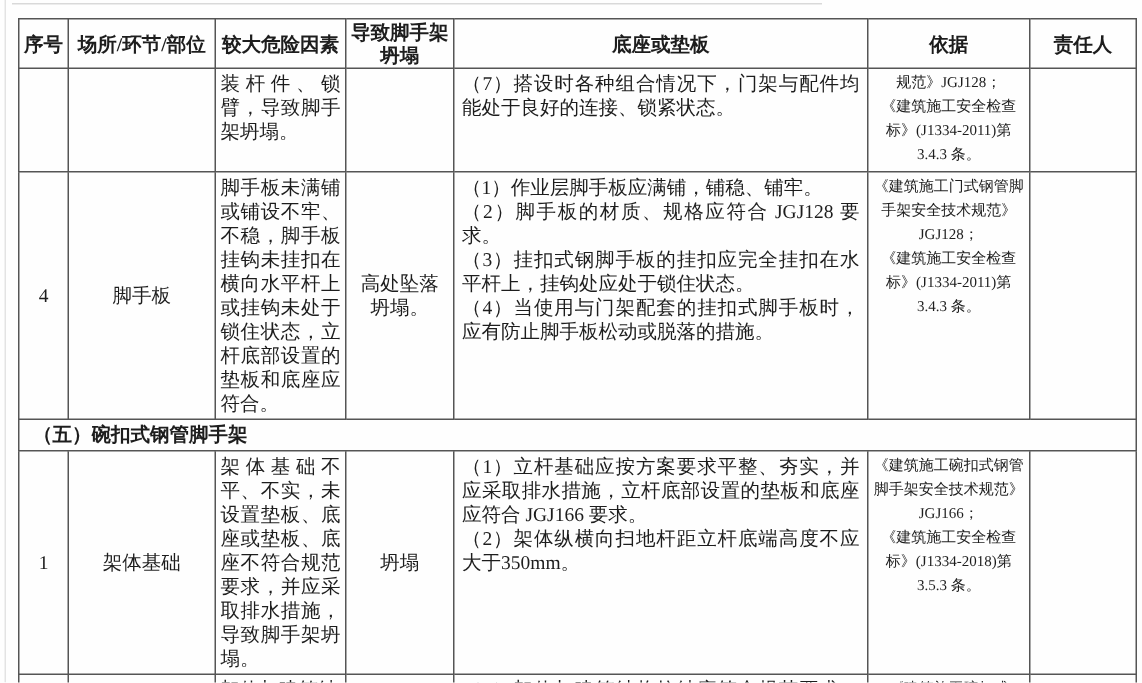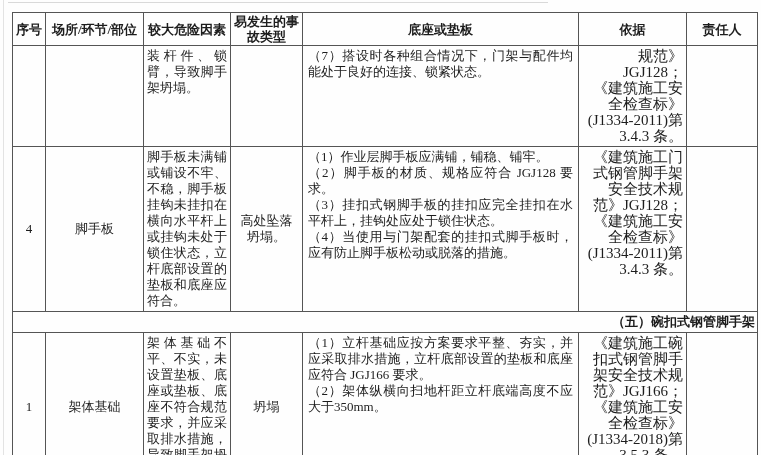--- a/index.html
+++ b/index.html
@@ -31,24 +31,24 @@
   tr.h-header{height:28px;}
   tr.h-a{height:64px;}
   tr.h-4{height:164px;}
   tr.h-sec{height:21px;}
   tr.h-1{height:131px;}
   tr.h-2{height:64px;}
 
   td.c-seq,td.c-loc,td.c-acc{text-align:center;vertical-align:middle;}
   td.c-haz{text-align:justify;vertical-align:top;}
   td.c-mea{text-align:justify;vertical-align:top;padding:2px 5px;}
-  td.c-bas{text-align:right;vertical-align:top;font-size:15px;}
+  td.c-bas{text-align:center;vertical-align:top;font-size:10px;}
   td.c-res{vertical-align:middle;}
   td.section-cell{
-    font-weight:bold;text-align:right;vertical-align:middle;
+    font-weight:bold;text-align:left;vertical-align:middle;
     padding:1px 2px 1px 9px;white-space:nowrap;
   }
 
   .watermark{
     position:absolute;left:608px;top:403px;width:152px;height:44px;
     display:flex;align-items:center;gap:2px;
     opacity:0.62;z-index:5;pointer-events:none;
   }
   .wm-text{
     font-style:italic;
@@ -71,21 +71,21 @@
       <col style="width:72px">
         <col style="width:276px">
         <col style="width:108px">
       <col style="width:71px">
     </colgroup>
     <thead>
       <tr class="h-header">
         <th>序号</th>
         <th>场所/环节/部位</th>
         <th>较大危险因素</th>
-        <th>易发生的事故类型</th>
+        <th>导致脚手架坍塌</th>
         <th>底座或垫板</th>
         <th>依据</th>
         <th>责任人</th>
       </tr>
     </thead>
     <tbody>
       <tr class="h-a">
         <td class="c-seq"></td>
         <td class="c-loc"></td>
         <td class="c-haz">装杆件、锁臂，导致脚手架坍塌。</td>

